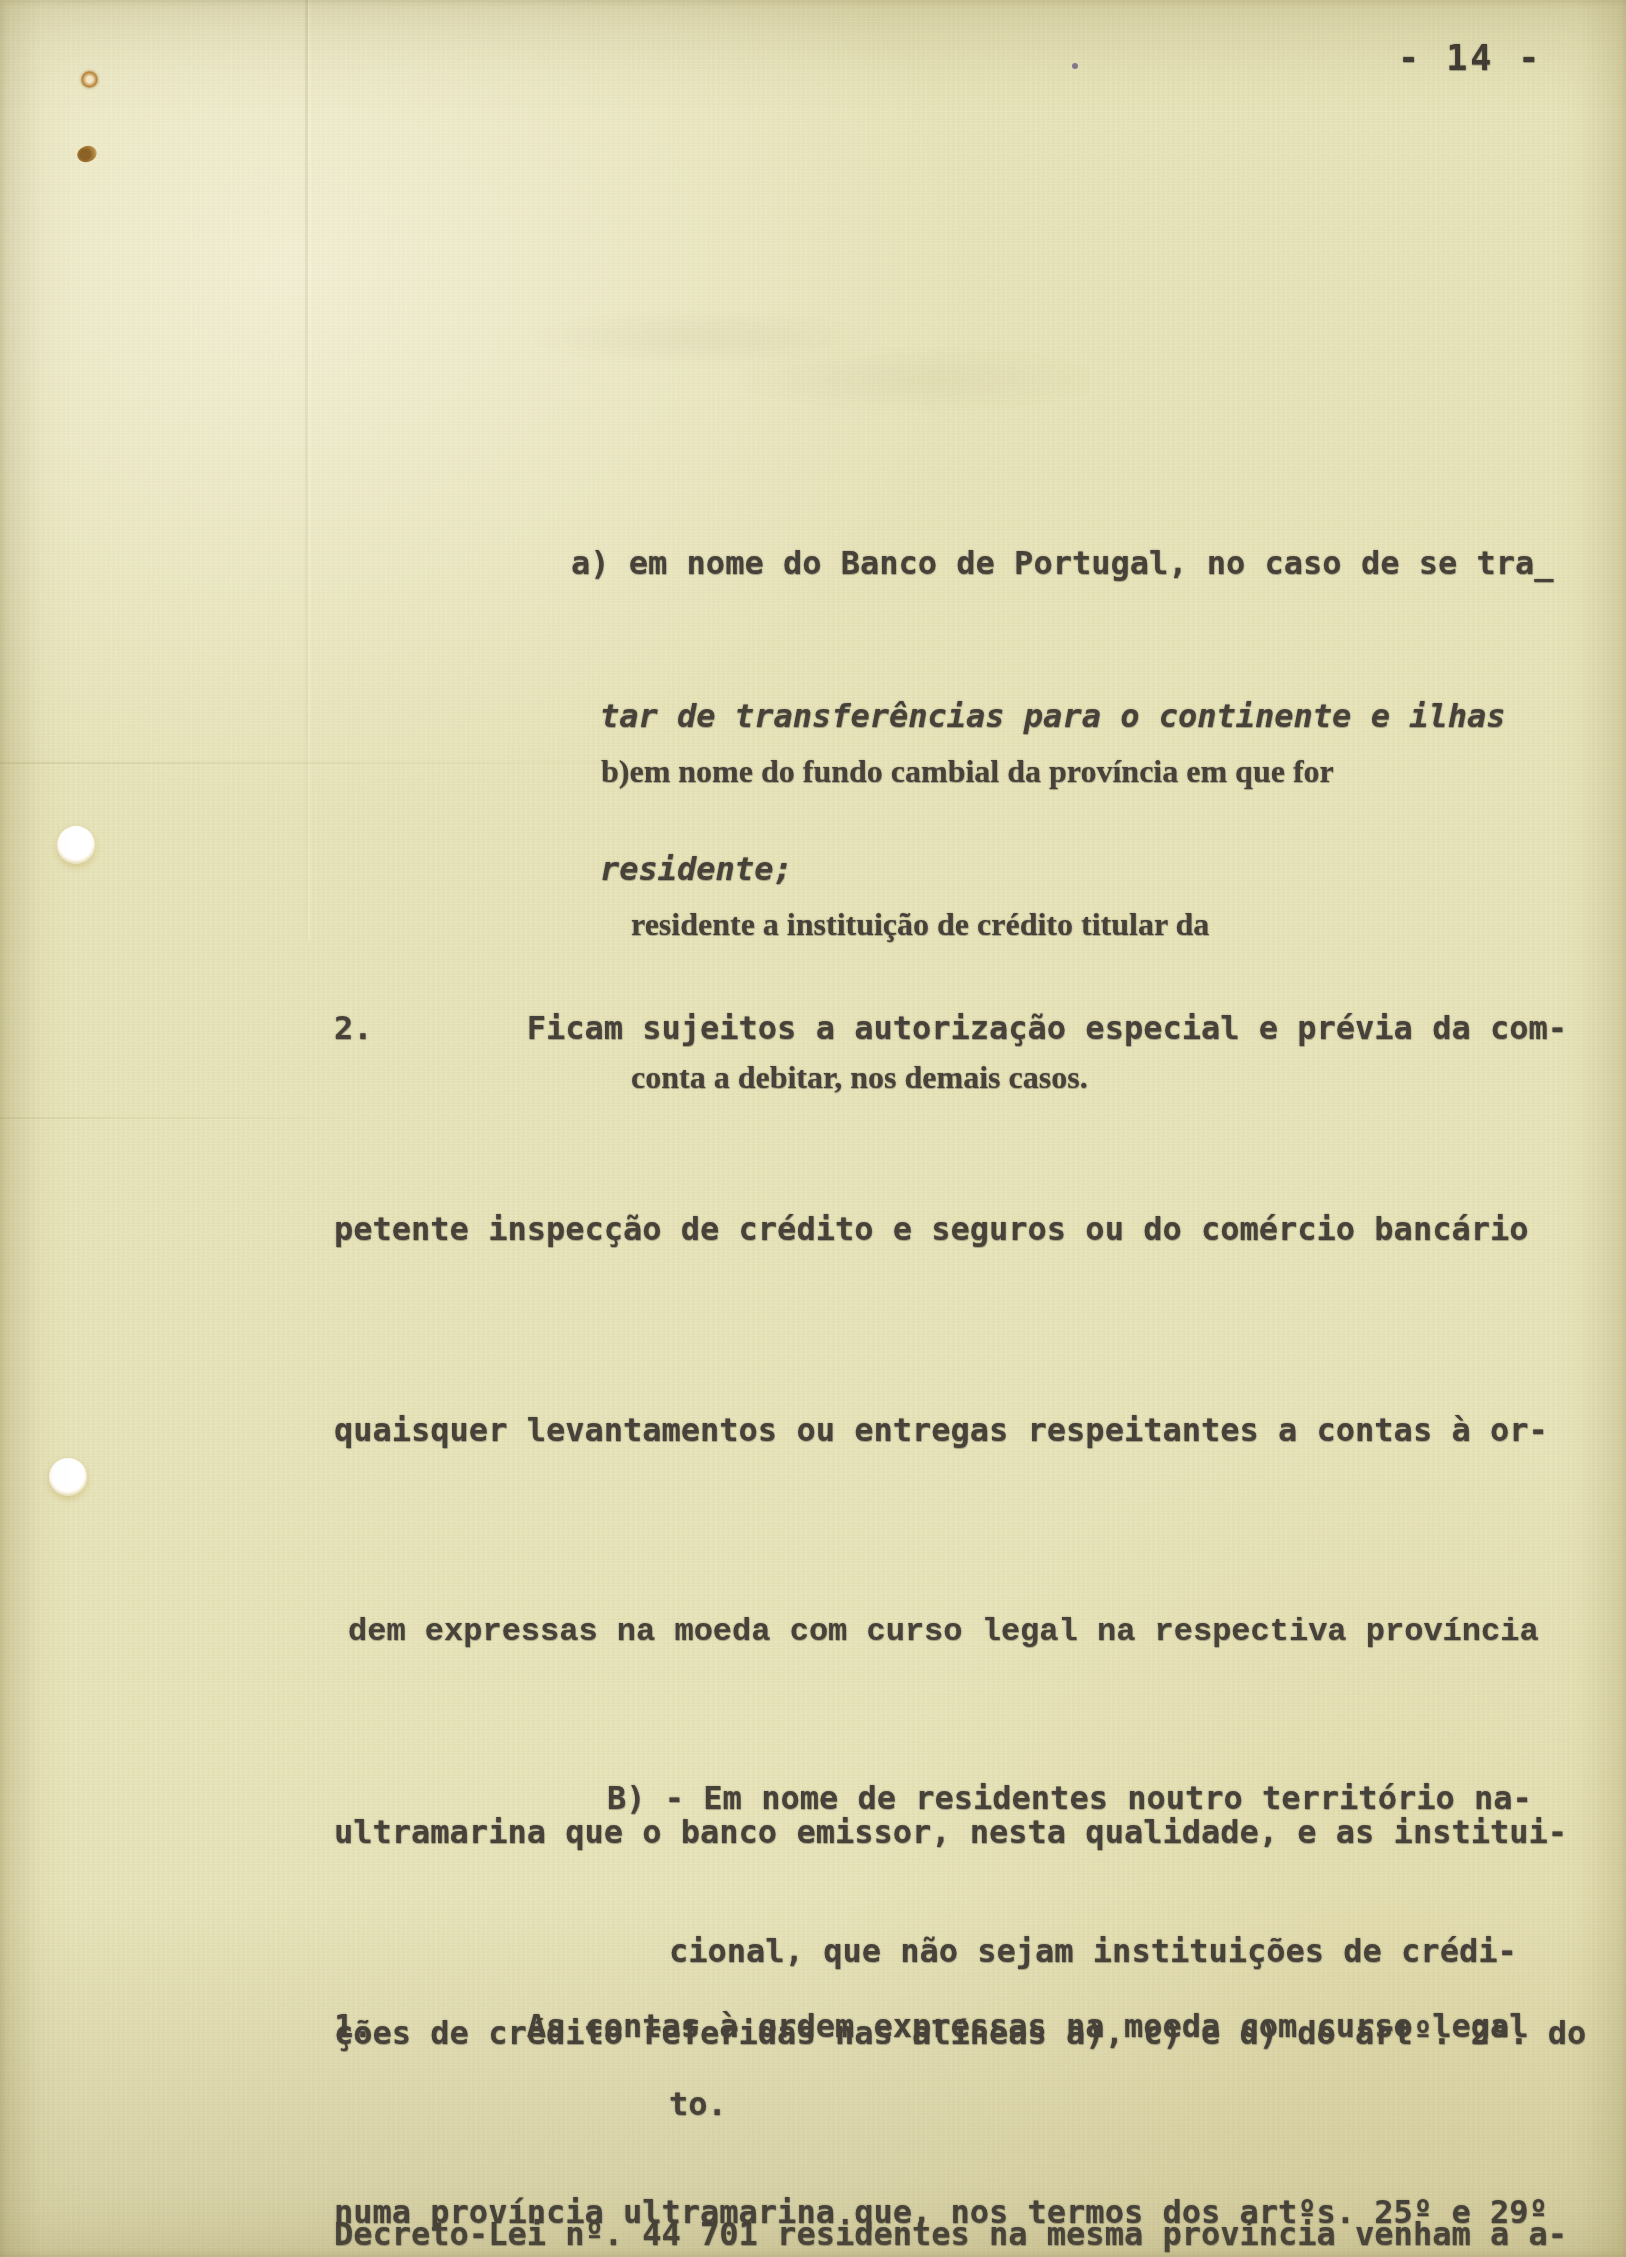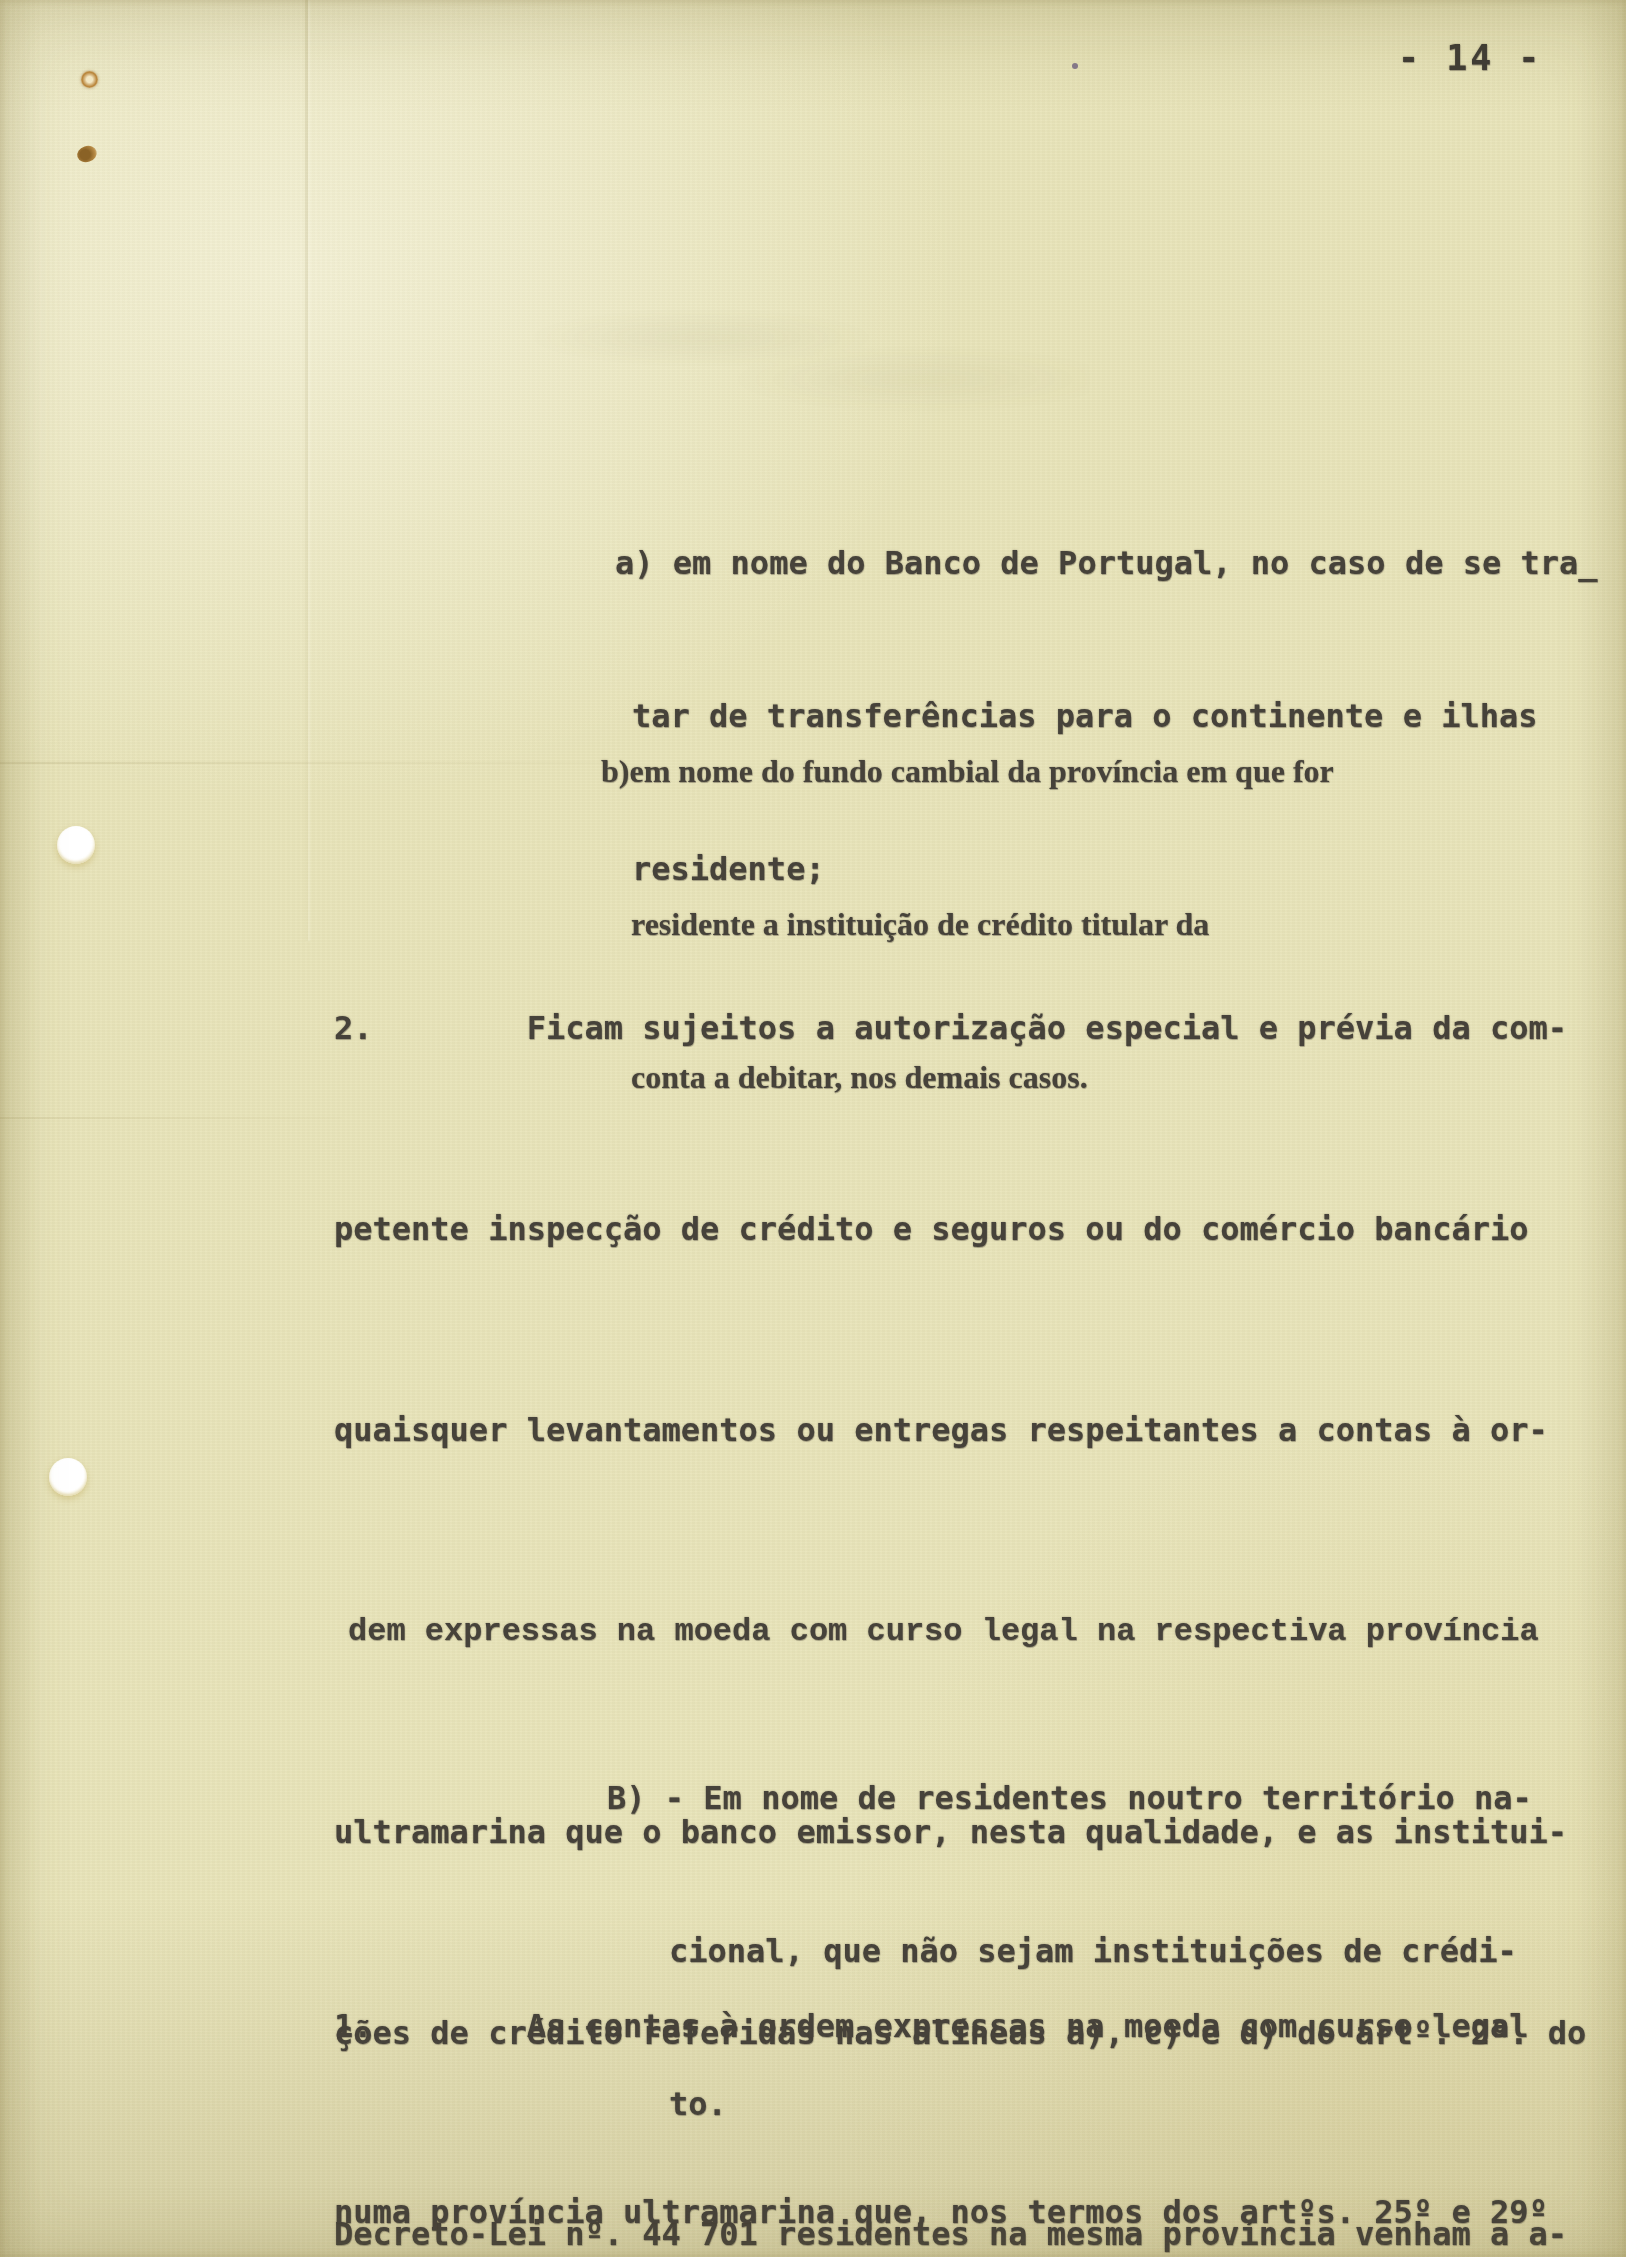--- a/index.html
+++ b/index.html
@@ -43,22 +43,22 @@
     color: #46423a;
     white-space: pre;
     text-shadow: 0 0 2px rgba(70,64,52,0.45), 0.5px 0.5px 0 rgba(70,64,52,0.30);
   }
   .pagenum {
     left: 1398px; top: 38px;
     font-size: 35px;
     letter-spacing: 3px;
     color: #413d35;
   }
-  #blk-a   { left: 615px; top: 436px;  line-height: 51px; }
-  #blk-a .cont { margin-left: 17px; }
+  #blk-a   { left: 571px; top: 436px;  line-height: 51px; }
+  #blk-a .cont { margin-left: 29px; font-style: italic; }
   #blk-b   { left: 601px; top: 644px;  line-height: 51px; font-family: Liberation Serif, serif; }
   #blk-b .cont { margin-left: 30px; }
   #blk-p2  { left: 334px; top: 861px;  line-height: 67px; }
   #blk-p2 .ind1 { margin-left: 14px; font-family: Liberation Mono, monospace; }
   #blk-B   { left: 607px; top: 1671px; line-height: 51px; }
   #blk-B .cont { margin-left: 62px; }
   #blk-p1  { left: 334px; top: 1871px; line-height: 62px; }
 
   .hole {
     position: absolute;

